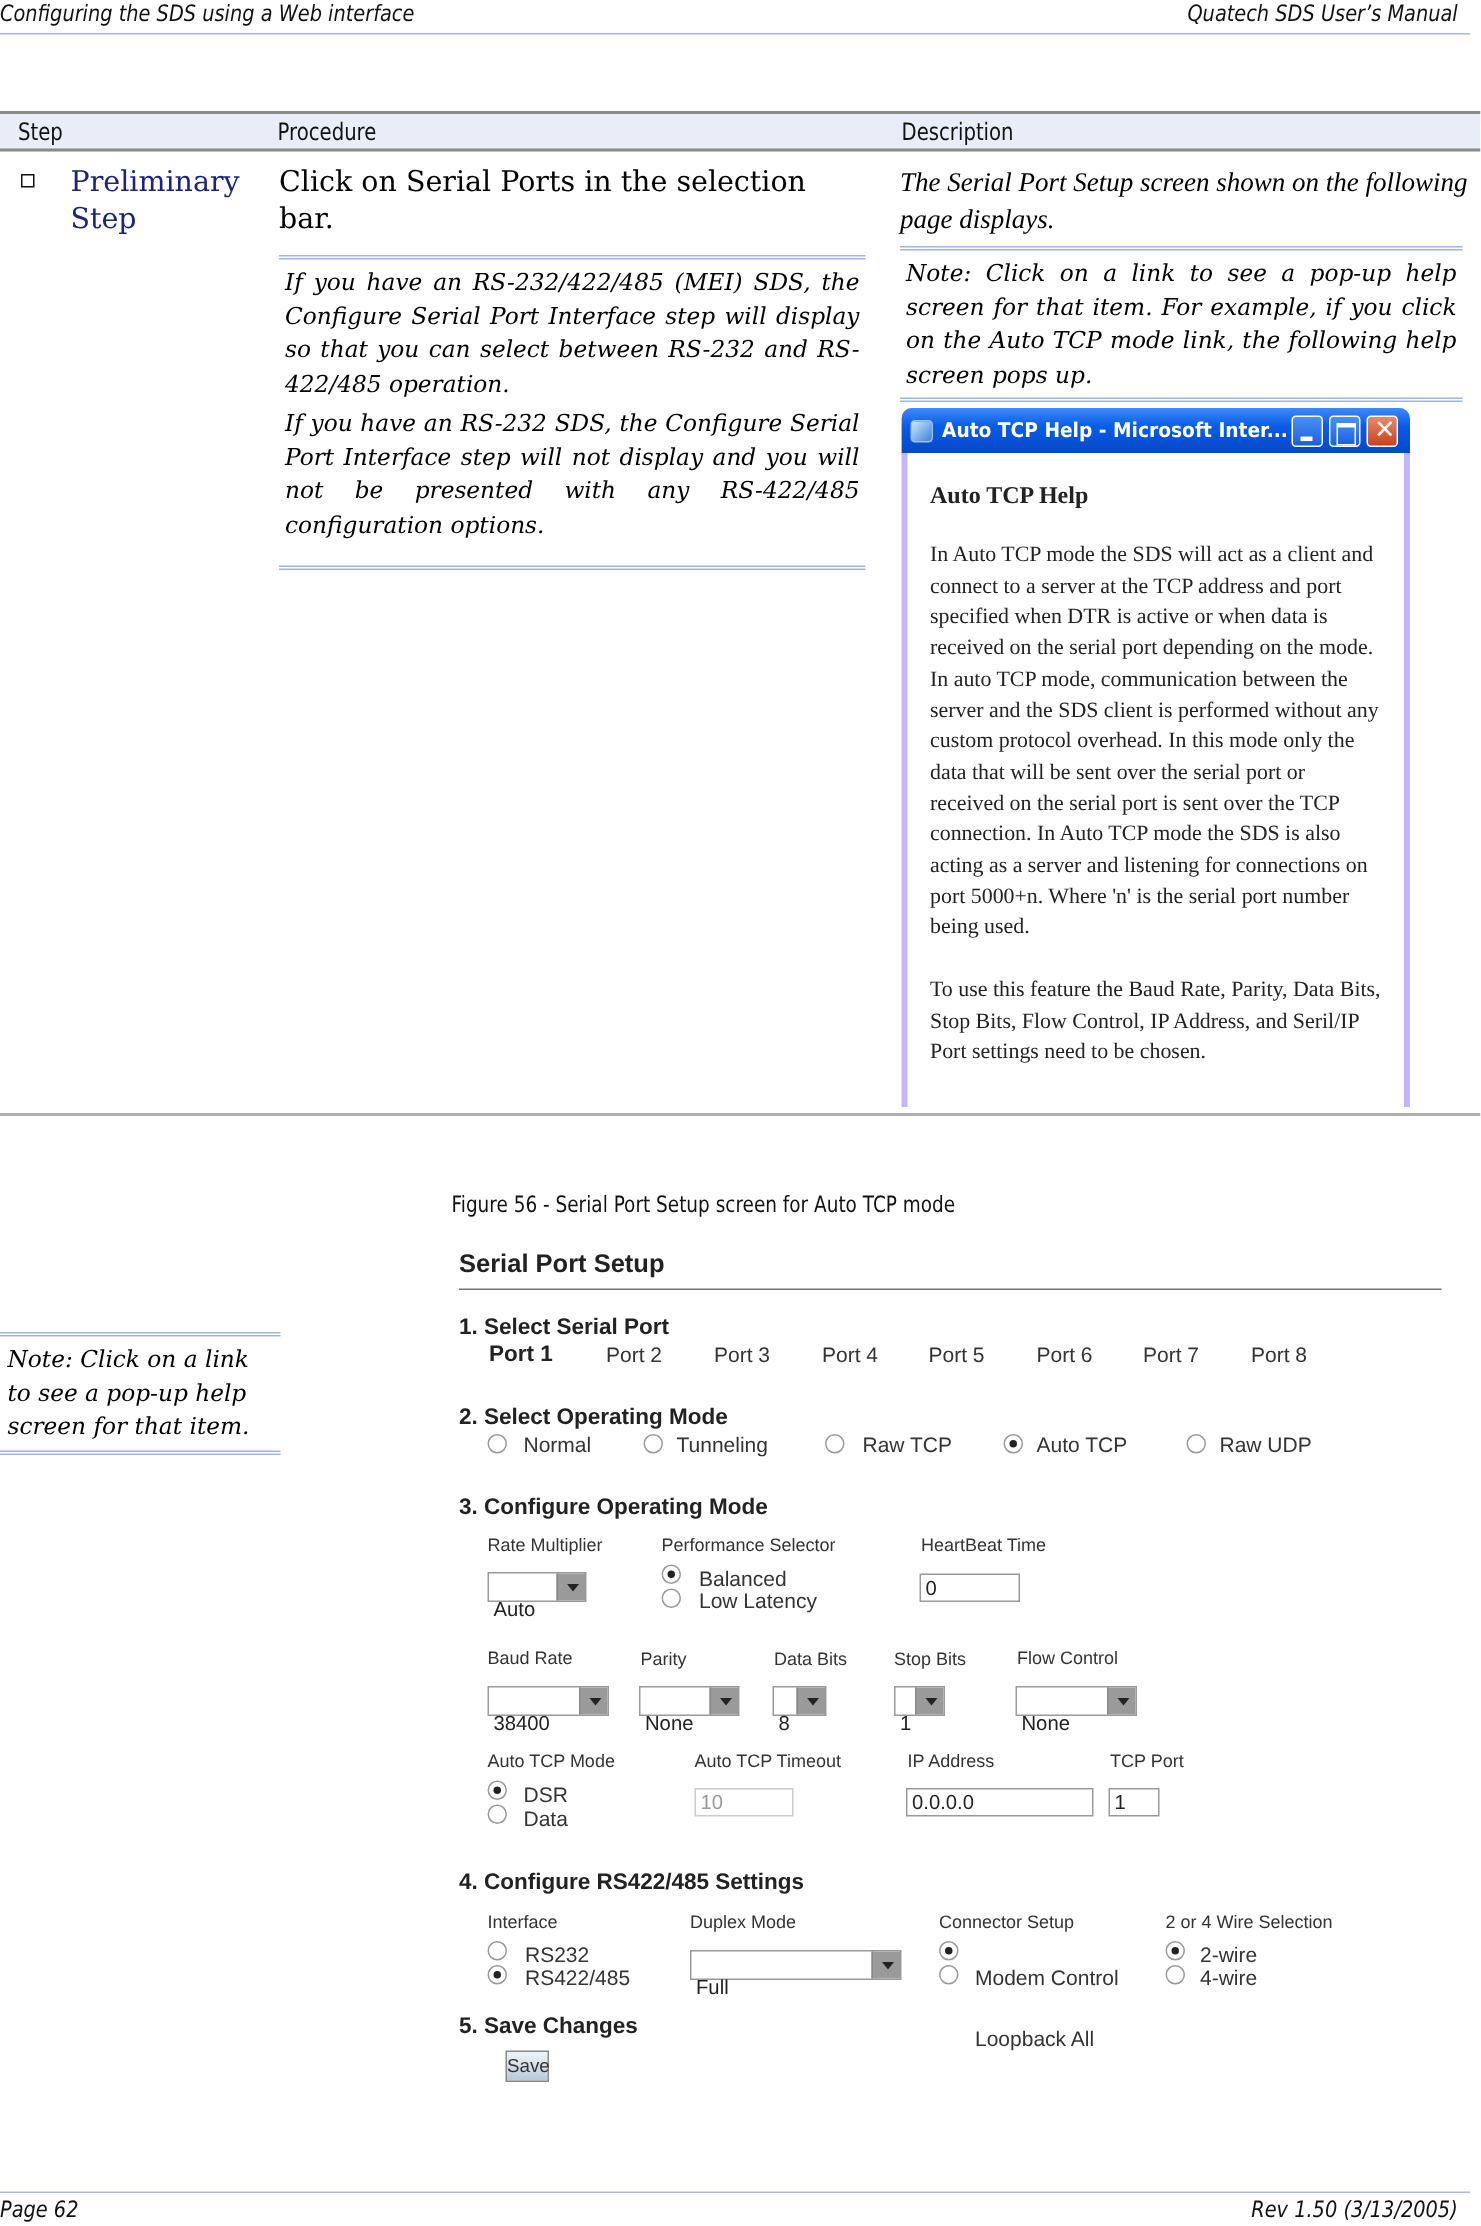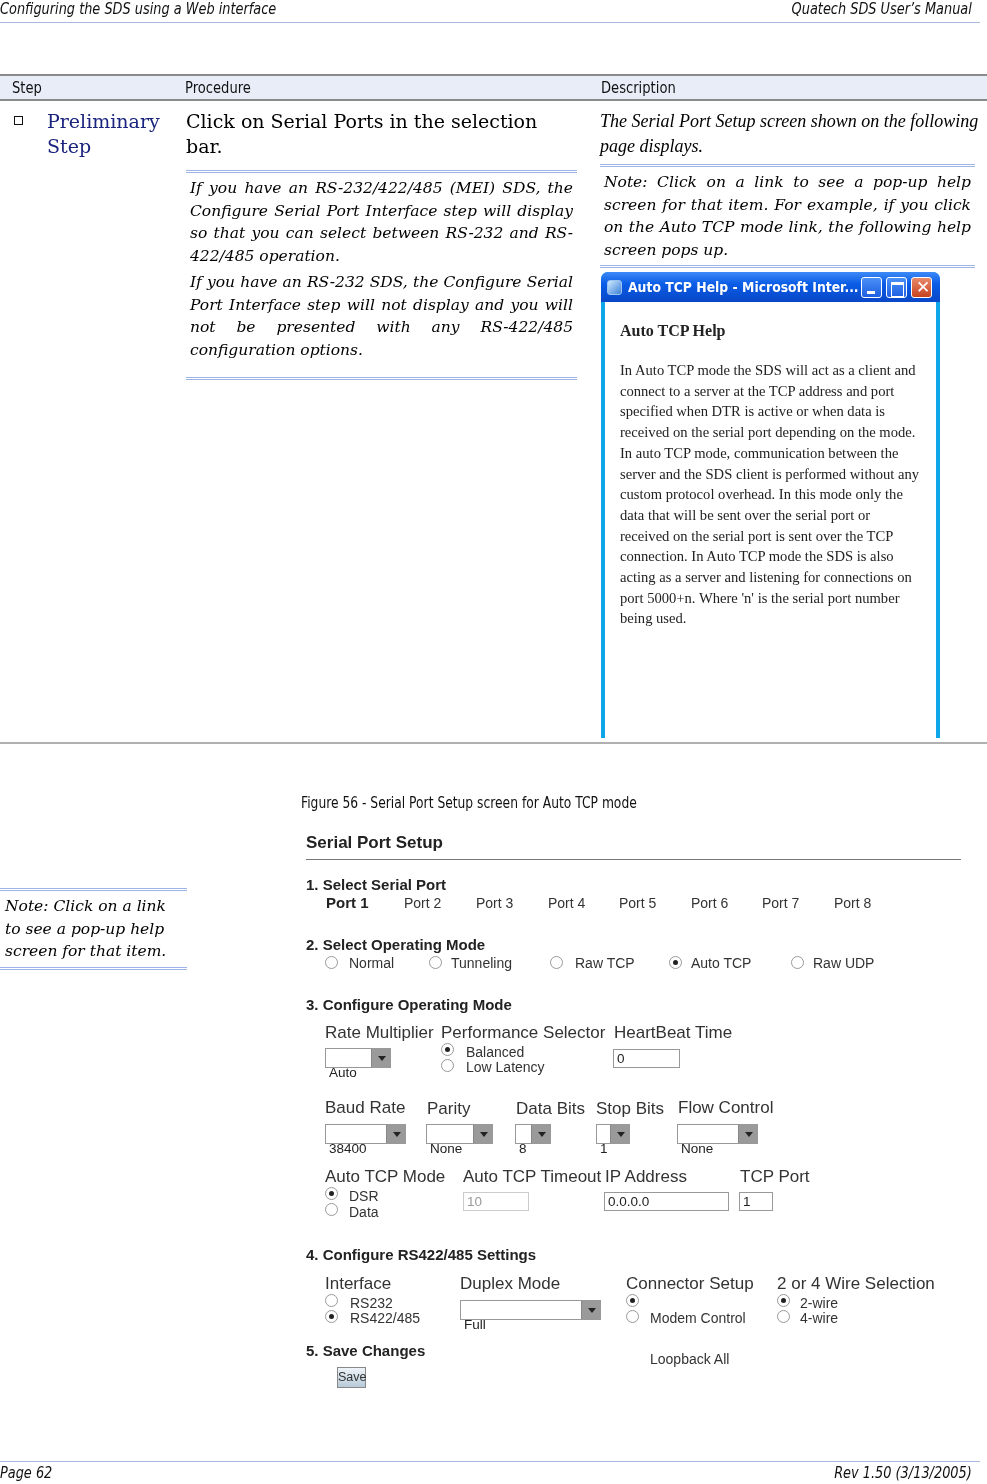--- a/index.html
+++ b/index.html
@@ -32,21 +32,21 @@
 
   .note { position: absolute; border-top: 3px double #9fb4e6; border-bottom: 3px double #9fb4e6;
     font-family: "DejaVu Serif", serif; font-style: italic; font-size: 15.5px; line-height: 22.5px; text-align: justify; }
   .note p { margin-bottom: 4px; }
   .note1 { left: 186px; top: 170px; width: 391px; padding: 4px 4px 4px 4px; }
   .note2 { left: 600px; top: 164px; width: 375px; padding: 4px 4px 4px 4px; }
   .note3 { left: 0px; top: 888px; width: 187px; padding: 4px 4px 4px 5px; text-align: left; font-size: 15.5px; }
 
   
   .popup { position: absolute; left: 601px; top: 272px; width: 339px; height: 466px;
-    background: #0ea5e9; border-radius: 7px 7px 0 0; overflow: hidden; }
+    background: #c4b5fd; border-radius: 7px 7px 0 0; overflow: hidden; }
   .popup-title { position: absolute; left: 0; top: 0; width: 339px; height: 30px;
     background: linear-gradient(#3d8af7, #0a5ce6 40%, #0847c7); }
   .popup-ie-icon { position: absolute; left: 6px; top: 8px; width: 15px; height: 15px; border-radius: 3px;
     background: linear-gradient(135deg,#cfe8ff,#3c82d8); border: 1px solid #9cc4f0; }
   .popup-title-text { position: absolute; left: 27px; top: 7px; font-family: "DejaVu Sans", sans-serif;
     font-weight: bold; font-size: 13.5px; color: #fff; white-space: nowrap; transform: scaleX(0.92); transform-origin: left center; }
   .wbtn { position: absolute; top: 5px; width: 21px; height: 21px; border: 1px solid #fff; border-radius: 3px;
     background: linear-gradient(#4a90f8,#1d5fe0); }
   .wbtn-min { left: 260px; }
   .wbtn-max { left: 285px; }
@@ -60,21 +60,21 @@
   .popup-p { font-size: 14.6px; line-height: 20.7px; margin-bottom: 20.7px; }
 
   
   .fig-caption { position: absolute; left: 301px; top: 794px; font-family: "DejaVu Sans", sans-serif; font-size: 15px;
     color: #111; transform: scaleX(0.82); transform-origin: left center; white-space: nowrap; }
 
   .ui { font-family: "Liberation Sans", sans-serif; color: #222; }
   .ui-title { position: absolute; left: 306px; top: 833px; font-size: 17px; font-weight: bold; }
   .ui-rule { position: absolute; left: 306px; top: 859px; width: 655px; height: 1px; background: #777; }
   .sec { position: absolute; left: 306px; font-size: 15px; font-weight: bold; }
-  .lbl { position: absolute; font-size: 17px; color: #333; white-space: nowrap; }
+  .lbl { position: absolute; font-size: 12px; color: #333; white-space: nowrap; }
   .port { position: absolute; top: 895px; font-size: 14px; color: #333; }
   .port.active { font-weight: bold; font-size: 15px; color: #222; top: 894px; }
 
   .radio { position: absolute; width: 13px; height: 13px; border: 1px solid #999; border-radius: 50%; background: #fff; }
   .radio.on::after { content: ""; position: absolute; left: 3px; top: 3px; width: 5px; height: 5px; border-radius: 50%; background: #222; }
   .rlbl { position: absolute; font-size: 14px; color: #333; white-space: nowrap; }
 
   .select { position: absolute; height: 20px; border: 1px solid #999; background: #fff; font-size: 13.5px; }
   .select .val { position: absolute; left: 3px; top: 16px; }
   .select .arrow { position: absolute; right: 0; top: 0; width: 19px; height: 18px; background: #9a9a9a; border-left: 1px solid #888; }
@@ -121,20 +121,21 @@
     <span class="popup-title-text">Auto TCP Help - Microsoft Inter...</span>
     <div class="wbtn wbtn-min"></div>
     <div class="wbtn wbtn-max"></div>
     <div class="wbtn wbtn-close">
         <span>✕</span>
       </div>
   </div>
   <div class="popup-body">
     <div class="popup-h">Auto TCP Help</div>
     <p class="popup-p">In Auto TCP mode the SDS will act as a client and connect to a server at the TCP address and port specified when DTR is active or when data is received on the serial port depending on the mode. In auto TCP mode, communication between the server and the SDS client is performed without any custom protocol overhead.  In this mode only the data that will be sent over the serial port or received on the serial port is sent over the TCP connection. In Auto TCP mode the SDS is also acting as a server and listening for connections on port 5000+n. Where 'n' is the serial port number being used.</p>
+    <p class="popup-p">To use this feature the Baud Rate, Parity, Data Bits, Stop Bits, Flow Control, IP Address, and Seril/IP Port settings need to be chosen.</p>
   </div>
 </div>
 
 <div class="tbl-bottom"></div>
 
 <div class="fig-caption">Figure 56 - Serial Port Setup screen for Auto TCP mode</div>
 
 <div class="note note3">
   <p style="margin-bottom:0">Note: Click on a link to see a pop-up help screen for that item.</p>
 </div>

